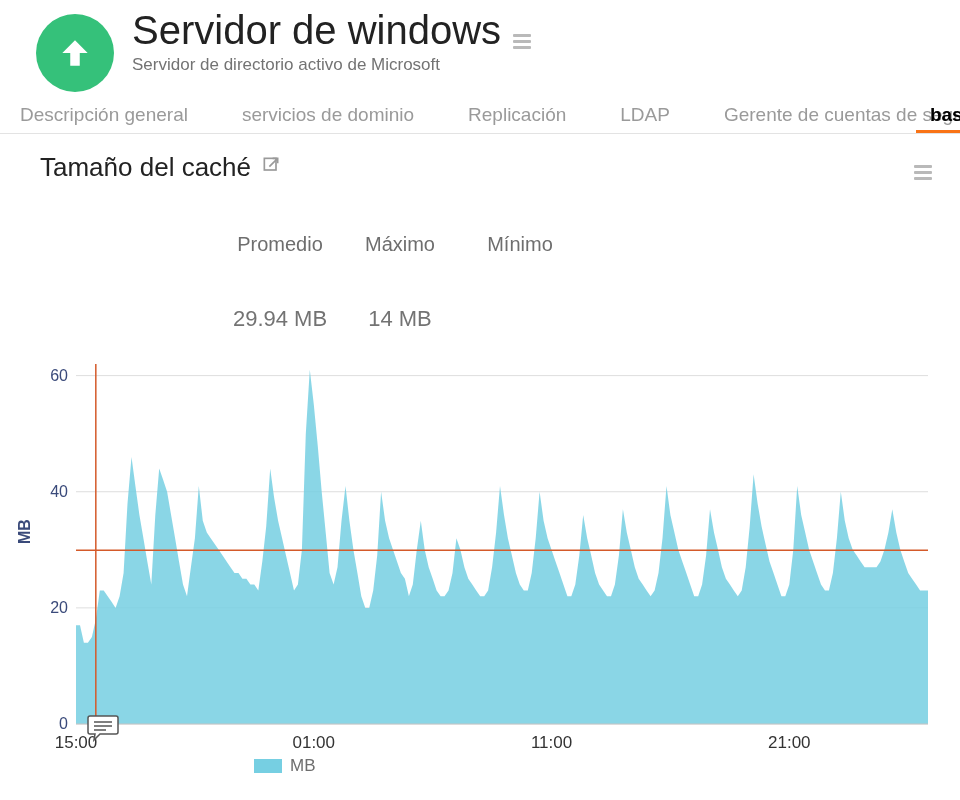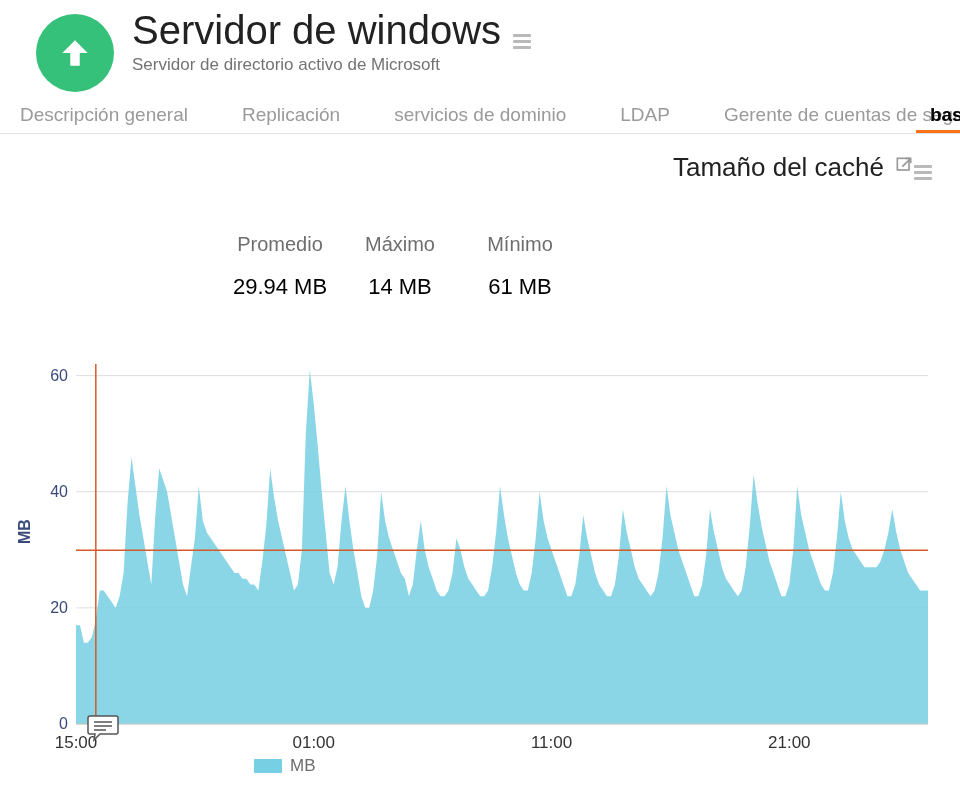--- a/index.html
+++ b/index.html
@@ -40,34 +40,34 @@
     padding: 6px 14px 6px; font-size: 19px; color: #9a9a9a; cursor: pointer;
     line-height: 1.2; text-align: center;
   }
   .tab.two { max-width: 180px; }
   .tab.active {
     color: #000; font-weight: 700; border-bottom: 3px solid #f97316;
     padding-bottom: 3px;
   }
   
   .panel-head {
-    display: flex; align-items: center; justify-content: flex-end;
+    display: flex; align-items: center; justify-content: space-between;
     padding: 18px 28px 0 40px;
   }
   .panel-title-row { display: flex; align-items: center; }
   .panel-title { font-size: 26px; font-weight: 400; color: #222; }
   .ext-icon { margin-left: 10px; color: #9a9a9a; cursor: pointer; }
   .panel-menu { cursor: pointer; }
   
   .stats {
     display: flex; margin: 50px 0 0 220px;
   }
   .stat-col { text-align: center; min-width: 120px; }
   .stat-label { color: #6e6e6e; font-size: 20px; }
-  .stat-val { font-size: 22px; color: #000000; margin-top: 18px; font-weight: 500;}
+  .stat-val { font-size: 22px; color: #737373; margin-top: 50px; font-weight: 500;}
   
   .chart-wrap { position: absolute; left: 34px; top: 354px; width: 900px; height: 420px; }
   svg.chart { width: 900px; height: 420px; display: block; }
   .legend {
     position: absolute; left: 220px; bottom: -2px; display: flex; align-items: center;
   }
   .legend-sw {
     width: 28px; height: 14px; background: #76cfe2; margin-right: 8px;
   }
   .legend-txt { font-size: 17px; color: #6e6e6e; }
@@ -100,22 +100,22 @@
               <span></span>
             </span>
       </div>
     </div>
     <div class="subtitle">Servidor de directorio activo de Microsoft</div>
   </div>
 </div>
 
 <div class="tabs">
   <div class="tab">Descripción general</div>
+  <div class="tab">servicios de dominio</div>
   <div class="tab">Replicación</div>
-  <div class="tab">servicios de dominio</div>
   <div class="tab">LDAP</div>
   <div class="tab two">Gerente de cuentas de seguridad</div>
   <div class="tab active">bases de datos</div>
 </div>
 
 <div class="panel-head">
   <div class="panel-title-row">
     <div class="panel-title">Tamaño del caché</div>
     <div class="ext-icon">
       <svg width="20" height="20" viewBox="0 0 24 24" fill="none" stroke="#9a9a9a" stroke-width="2">
@@ -138,21 +138,20 @@
   <div class="stat-col">
     <div class="stat-label">Promedio</div>
     <div class="stat-val">29.94 MB</div>
   </div>
   <div class="stat-col">
     <div class="stat-label">Máximo</div>
     <div class="stat-val">14 MB</div>
   </div>
   <div class="stat-col">
     <div class="stat-label">Mínimo</div>
-    <div class="stat-val">61 MB</div>
   </div>
 </div>
 
 <div class="chart-wrap">
   <div class="ylabel">MB</div>
   <svg class="chart" id="chart-svg">
         <line x1="42" y1="370" x2="894" y2="370" stroke="#dedede" stroke-width="1"></line>
         <text x="34" y="375" text-anchor="end" font-size="16" fill="#3a4a7a" font-weight="500">0</text>
         <line x1="42" y1="253.87096774193552" x2="894" y2="253.87096774193552" stroke="#dedede" stroke-width="1"></line>
         <text x="34" y="258.8709677419355" text-anchor="end" font-size="16" fill="#3a4a7a" font-weight="500">20</text>

